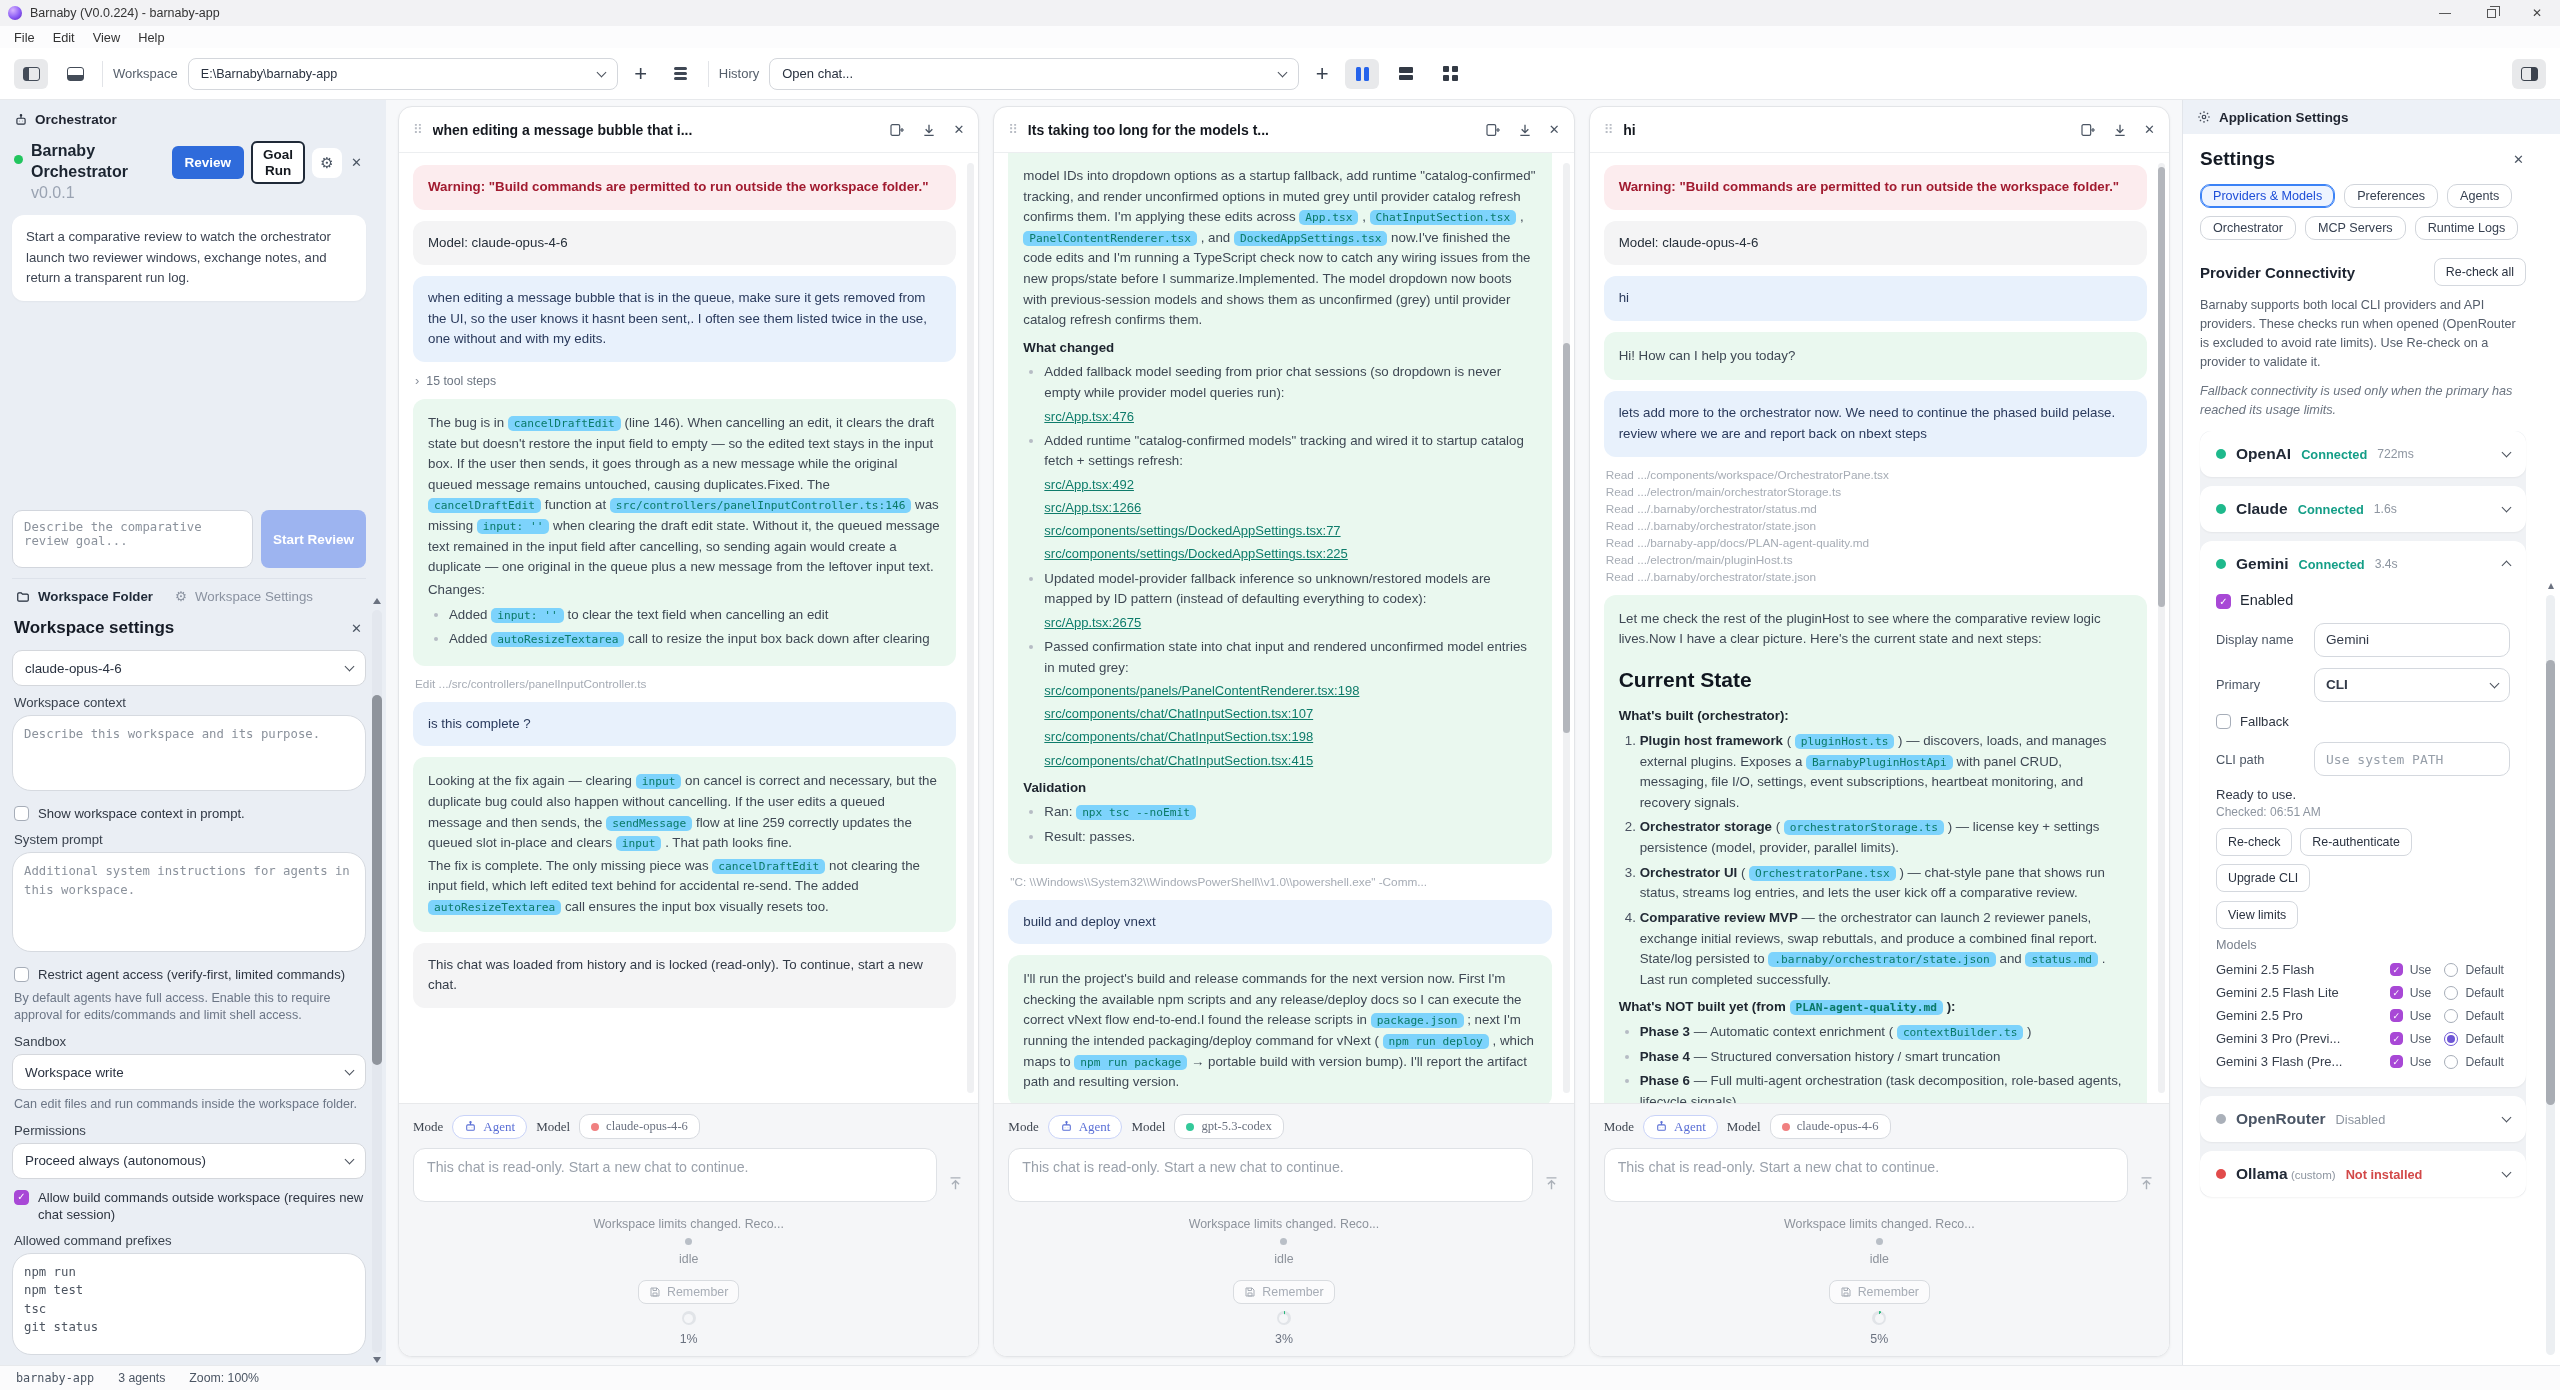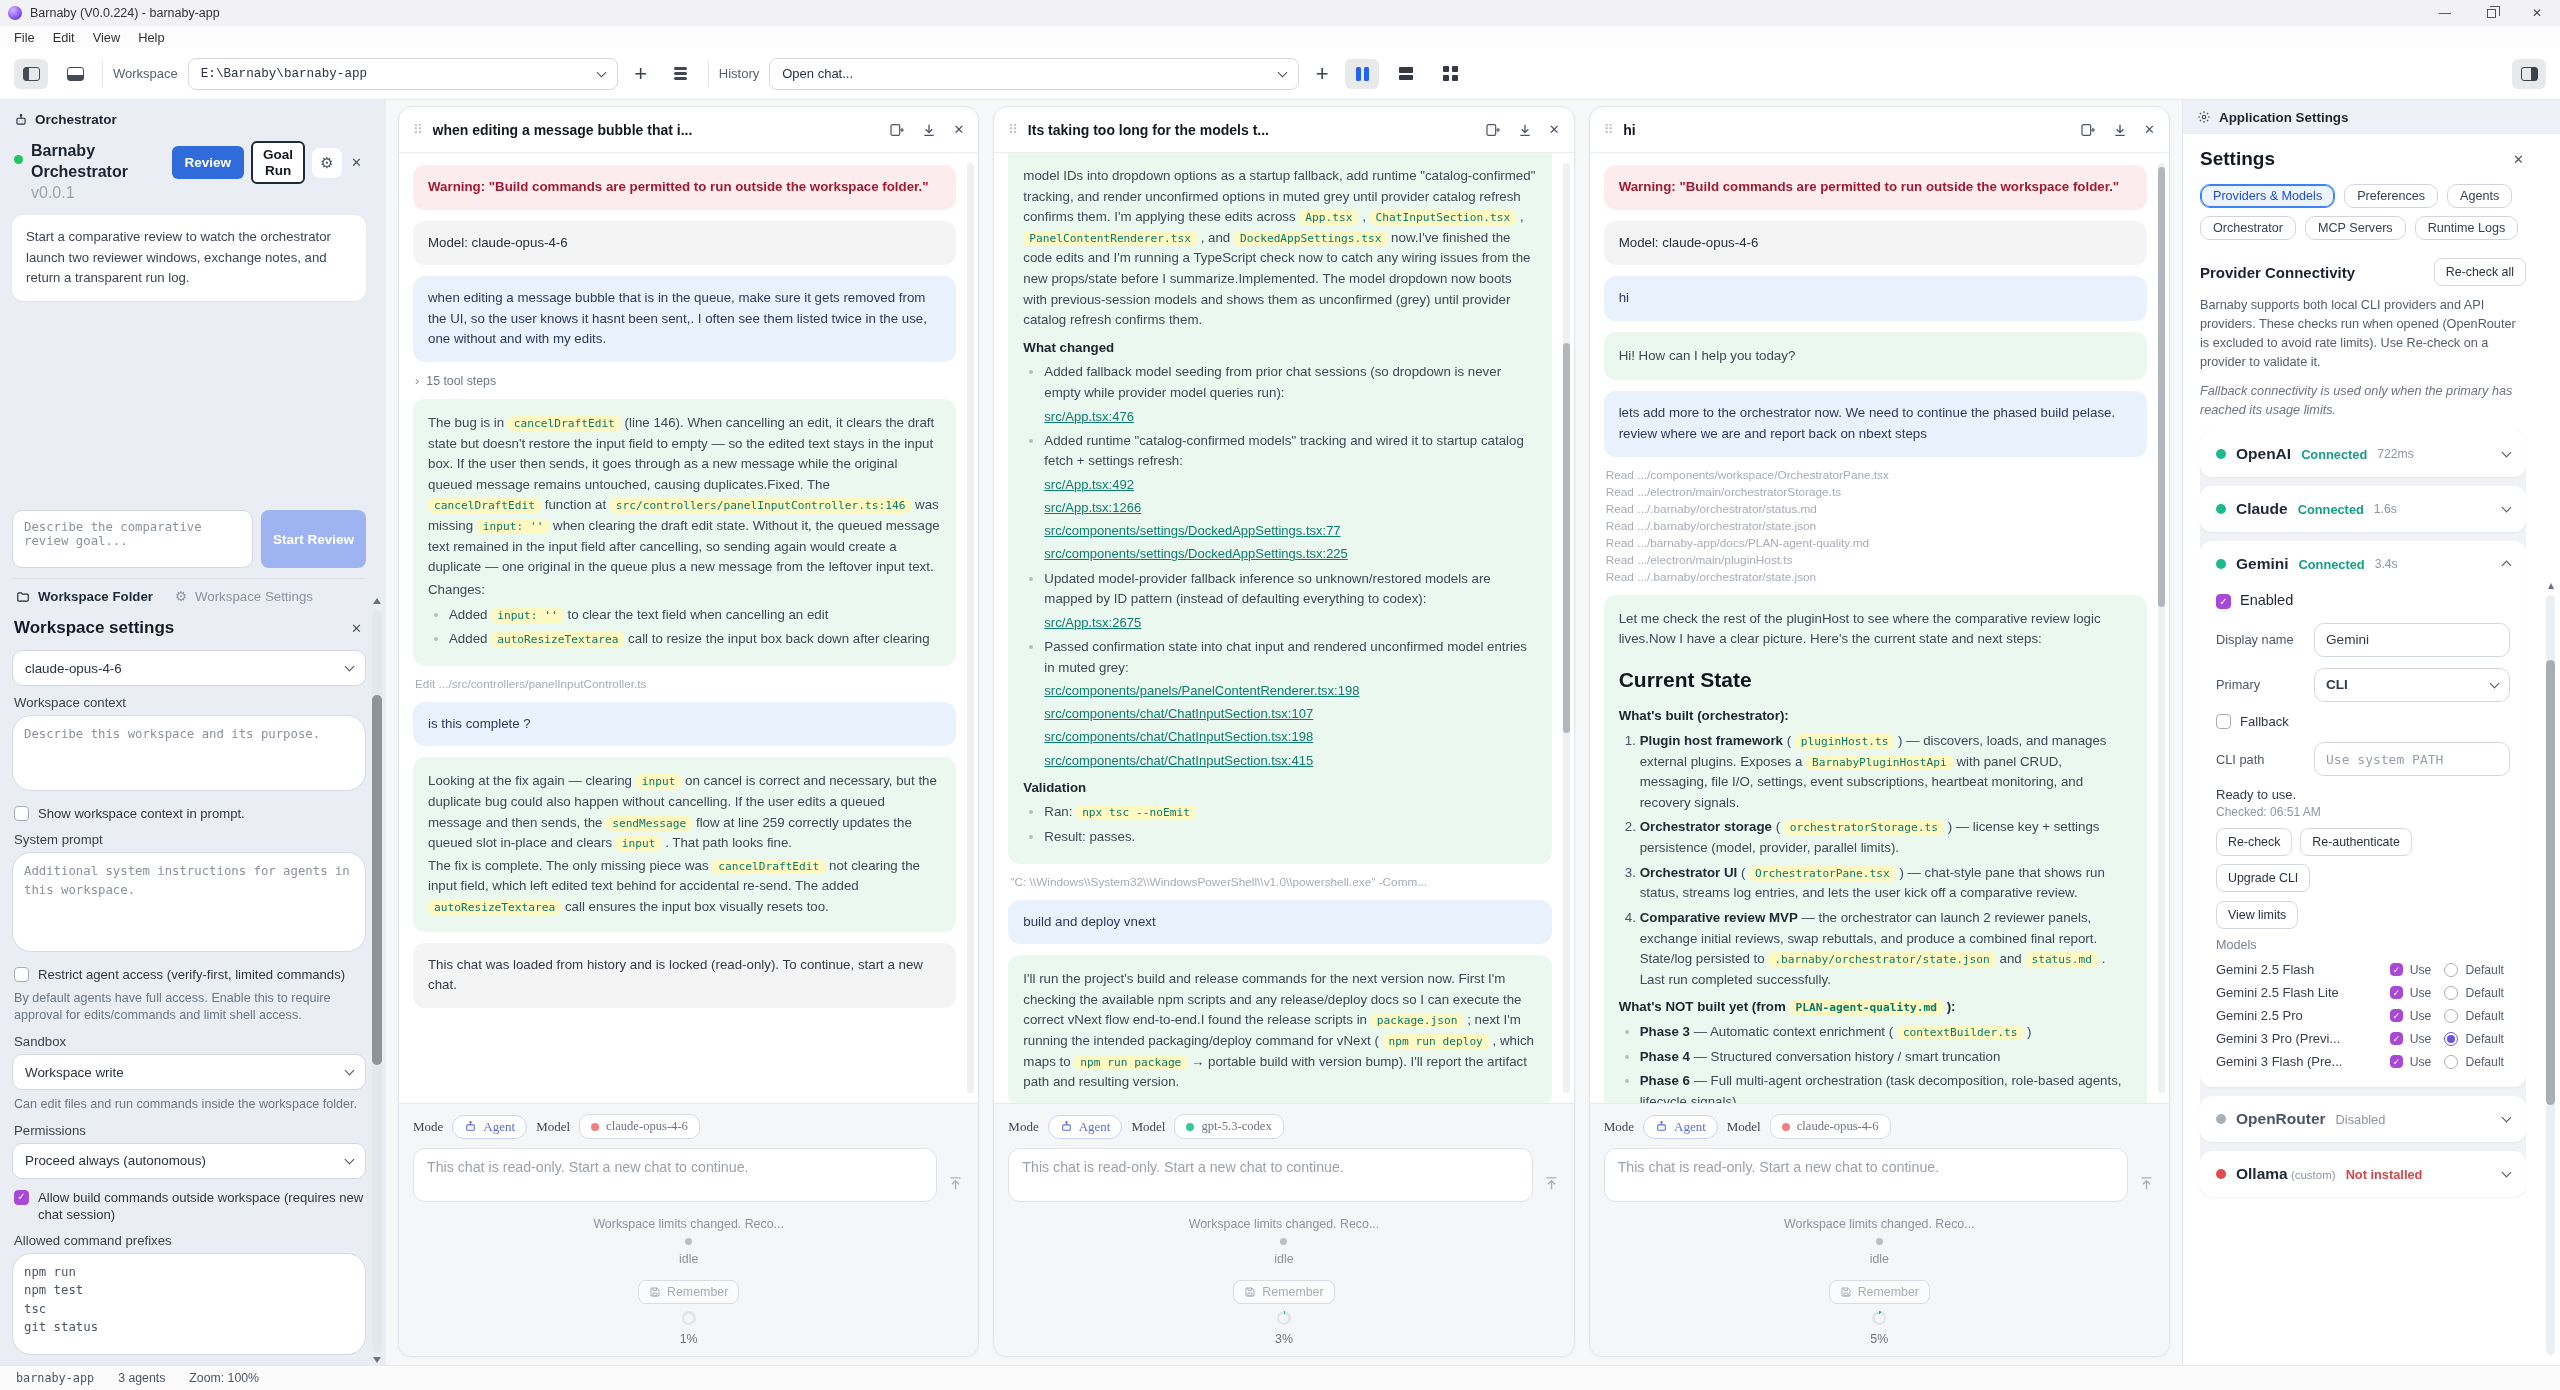--- a/index.html
+++ b/index.html
@@ -29,21 +29,21 @@
   .lp-ico::before { content:""; position:absolute; left:0; top:0; bottom:0; width:5px; background:#444c58; }
   .bp-ico { width:17px; height:14px; border:1.6px solid #444c58; border-radius:3px; position:relative; }
   .bp-ico::before { content:""; position:absolute; left:0; right:0; bottom:0; height:5px; background:#444c58; }
   .rp-ico { width:17px; height:14px; border:1.6px solid #3c434e; border-radius:3px; position:relative; }
   .rp-ico::before { content:""; position:absolute; right:0; top:0; bottom:0; width:6px; background:#3c434e; }
   .tlabel { font-size:13px; color:#57606c; }
   .select { height:32px; background:#fff; border:1px solid #d4d7dc; border-radius:8px; display:flex; align-items:center; padding:0 12px; gap:8px; font-size:13px; color:#2a3240; }
   .select > span:first-child { flex:1; white-space:nowrap; overflow:hidden; text-overflow:ellipsis; }
   .chv { display:inline-block; width:7px; height:7px; border-right:1.8px solid #4a515c; border-bottom:1.8px solid #4a515c; transform:rotate(45deg); flex:none; margin-top:-3px; }
   .chv.up { transform:rotate(-135deg); margin-top:3px; }
-  .ws-select { width:430px; font-family:Liberation Mono, monospace; font-size:12.6px; }
+  .ws-select { width:430px; font-family:Liberation Sans, sans-serif; font-size:12.6px; }
   .hist-select { width:530px; }
   .plusbtn { font-size:22px; font-weight:300; color:#3a4250; width:26px; text-align:center; }
   .stack-ico { display:flex; flex-direction:column; gap:2px; }
   .stack-ico i { width:13px; height:3px; background:#3f4754; border-radius:2px; }
   .tdivider { width:1px; height:26px; background:#e2e4e8; }
   .cols-ico { display:flex; gap:3px; }
   .cols-ico i { width:5px; height:14px; background:#2563eb; border-radius:1.5px; }
   .rows-ico { display:flex; flex-direction:column; gap:2px; }
   .rows-ico i { width:14px; height:5.5px; background:#333a45; border-radius:1px; }
   .grid-ico { display:grid; grid-template-columns:6px 6px; gap:2.5px; }
@@ -110,21 +110,21 @@
   .m-warning { background:#fcecee; color:#a11b30; font-weight:600; }
   .m-system { background:#f4f4f5; color:#27303b; }
   .m-user { background:#e8f1fc; color:#2a3a5c; }
   .m-assistant { background:#eaf8ef; color:#3f4854; }
   .m-note { background:#f4f4f5; color:#333b47; }
   .bub.cut { margin-top:-13px; border-top-left-radius:0; border-top-right-radius:0; }
   .m-steps { color:#6d7683; font-size:12.3px; display:flex; gap:7px; align-items:center; padding:0 2px; }
   .stepchv { font-size:13px; color:#8a919c; }
   .m-tool { color:#a6acb5; font-size:11.8px; white-space:nowrap; overflow:hidden; text-overflow:ellipsis; padding:0 2px; flex:none; }
   .tools-group { display:flex; flex-direction:column; gap:3px; }
-  code { background:#fef9c3; color:#0a7a68; font-family:"DejaVu Sans Mono","Liberation Mono",monospace; font-size:11.2px; padding:1px 6px; border-radius:5px; white-space:nowrap; }
+  code { background:#7dd3fc; color:#0a7a68; font-family:"DejaVu Sans Mono","Liberation Mono",monospace; font-size:11.2px; padding:1px 6px; border-radius:5px; white-space:nowrap; }
   .m-assistant b { color:#222a35; }
   .blk-p { margin:2px 0; }
   .blk-h { font-weight:700; color:#1d242e; margin:7px 0 2px; }
   .blk-h1 { font-size:21px; font-weight:800; color:#10161f; margin:14px 0 10px; }
   .blk-list { margin:4px 0 2px; padding-left:21px; }
   .blk-list li { margin:4px 0; }
   ul.blk-list li::marker { color:#b6bcc4; }
   ol.blk-list li::marker { color:#4a5160; }
   .lnk { display:block; color:#0e7c6b; text-decoration:underline; font-size:13px; margin:3px 0; width:fit-content; cursor:pointer; }
   .pv-track { position:absolute; right:4px; top:10px; bottom:10px; width:7px; background:#eff0f2; border-radius:4px; }

